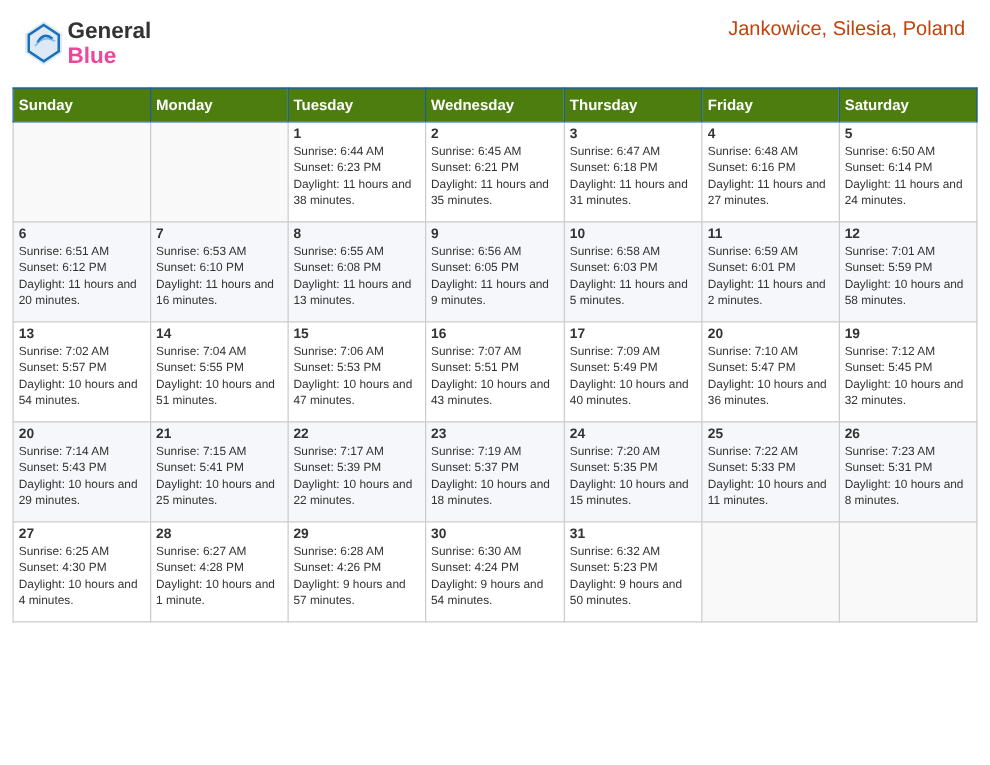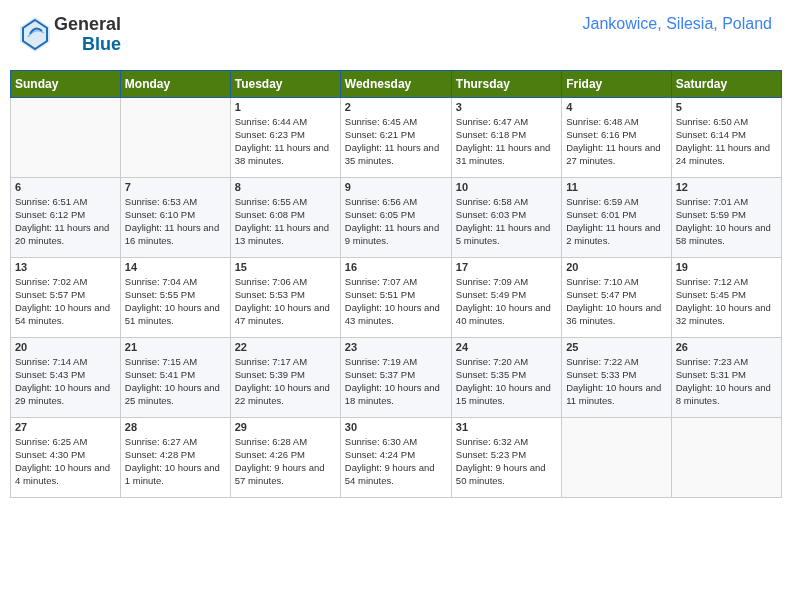--- a/index.html
+++ b/index.html
@@ -23,36 +23,36 @@
       gap: 4px;
     }
     .logo-text {
       display: flex;
       flex-direction: column;
       font-size: 18px;
       font-weight: bold;
       line-height: 1.1;
     }
     .logo-general { color: #333; }
-    .logo-blue { color: #0369a1; text-align: right; }
+    .logo-blue { color: #ec4899; }
     .logo-icon {
       width: 30px;
       height: 35px;
     }
     .title-block {
       text-align: right;
     }
     .month-title {
       font-size: 36px;
       font-weight: bold;
       color: #333;
     }
     .location {
       font-size: 16px;
-      color: #3b82f6;
+      color: #c2410c;
     }
     .calendar {
       width: 100%;
       border-collapse: collapse;
     }
     .calendar th {
       background-color: #4d7c0f;
       color: #fff;
       font-size: 12px;
       font-weight: bold;

